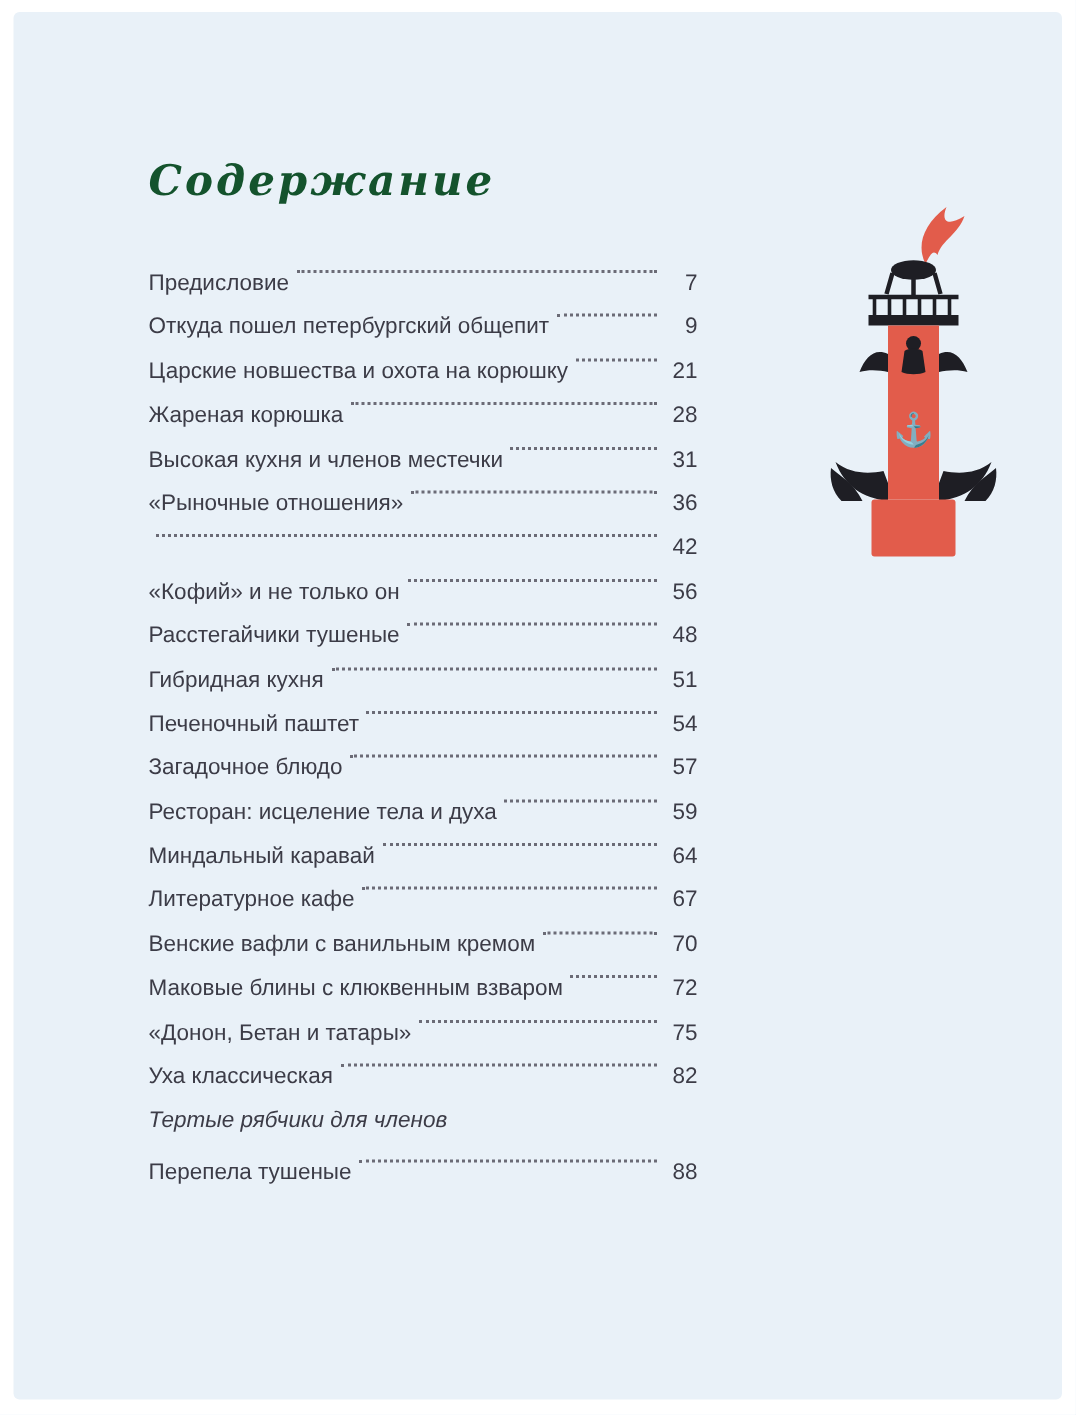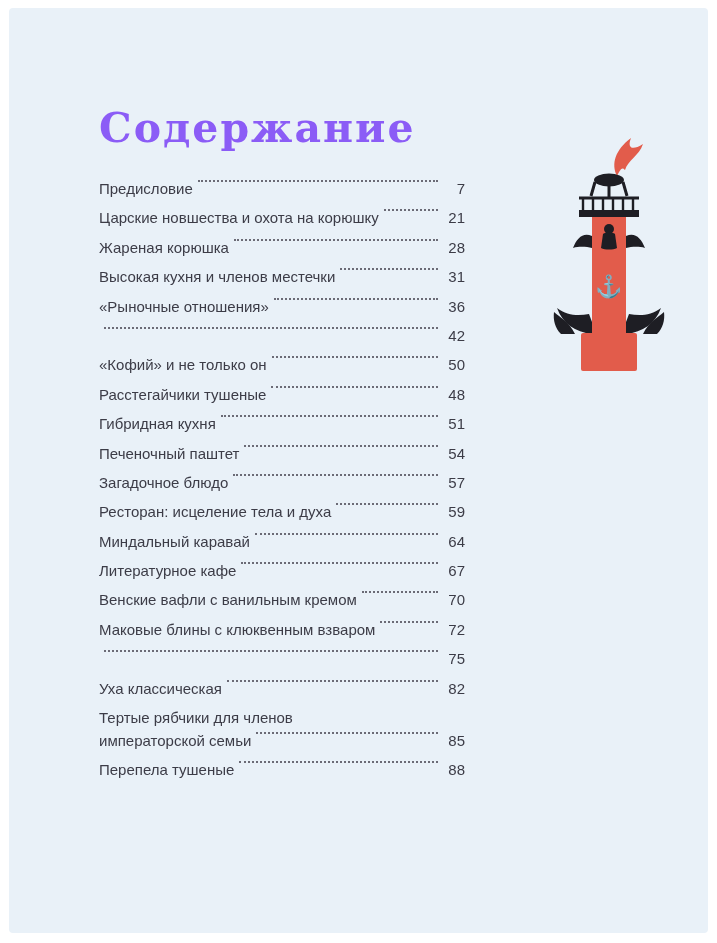--- a/index.html
+++ b/index.html
@@ -13,24 +13,25 @@
     left: 9px; top: 8px;
     width: 699px; height: 925px;
     background: #e9f1f8;
     border-radius: 4px;
     overflow: hidden;
   }
   .page-title {
     position: absolute;
     left: 90px; top: 96px;
     font-family: "DejaVu Serif", serif;
+    font-style: italic;
     font-weight: 600;
-    font-size: 41px;
+    font-size: 28px;
     letter-spacing: 2px;
-    color: #8b5cf6;
+    color: #14532d;
   }
   .toc {
     position: absolute;
     left: 90px; top: 172px;
     width: 366px;
     color: #3c3c47;
     font-size: 15px;
   }
   .toc-entry {
     display: flex;
@@ -44,22 +45,23 @@
     border-bottom: 2px dotted #6b6b76;
     margin: 0 5px 3px 5px;
     min-width: 12px;
   }
   .toc-entry .page-num {
     min-width: 22px;
     text-align: right;
     white-space: nowrap;
   }
   .toc-pre-line {
-    margin-bottom: 6px;
+    margin-bottom: 18px;
     line-height: 17px;
+    font-style: italic;
   }
   .illustration {
     position: absolute;
     left: 512px; top: 128px;
     width: 150px; height: 240px;
   }
 </style>
 </head>
 <body>
 
@@ -67,20 +69,25 @@
 
   <h1 class="page-title">Содержание</h1>
 
   <div class="toc">
       <div class="toc-entry">
         <span class="entry-title">Предисловие</span>
         <span class="dots"></span>
         <span class="page-num">7</span>
       </div>
       <div class="toc-entry">
+        <span class="entry-title">Откуда пошел петербургский общепит</span>
+        <span class="dots"></span>
+        <span class="page-num">9</span>
+      </div>
+      <div class="toc-entry">
         <span class="entry-title">Царские новшества и охота на корюшку</span>
         <span class="dots"></span>
         <span class="page-num">21</span>
       </div>
       <div class="toc-entry">
         <span class="entry-title">Жареная корюшка</span>
         <span class="dots"></span>
         <span class="page-num">28</span>
       </div>
       <div class="toc-entry">
@@ -93,21 +100,21 @@
         <span class="dots"></span>
         <span class="page-num">36</span>
       </div>
       <div class="toc-entry">
         <span class="dots"></span>
         <span class="page-num">42</span>
       </div>
       <div class="toc-entry">
         <span class="entry-title">«Кофий» и не только он</span>
         <span class="dots"></span>
-        <span class="page-num">50</span>
+        <span class="page-num">56</span>
       </div>
       <div class="toc-entry">
         <span class="entry-title">Расстегайчики тушеные</span>
         <span class="dots"></span>
         <span class="page-num">48</span>
       </div>
       <div class="toc-entry">
         <span class="entry-title">Гибридная кухня</span>
         <span class="dots"></span>
         <span class="page-num">51</span>
@@ -141,34 +148,30 @@
         <span class="entry-title">Венские вафли с ванильным кремом</span>
         <span class="dots"></span>
         <span class="page-num">70</span>
       </div>
       <div class="toc-entry">
         <span class="entry-title">Маковые блины с клюквенным взваром</span>
         <span class="dots"></span>
         <span class="page-num">72</span>
       </div>
       <div class="toc-entry">
+        <span class="entry-title">«Донон, Бетан и татары»</span>
         <span class="dots"></span>
         <span class="page-num">75</span>
       </div>
       <div class="toc-entry">
         <span class="entry-title">Уха классическая</span>
         <span class="dots"></span>
         <span class="page-num">82</span>
       </div>
       <div class="toc-pre-line">Тертые рябчики для членов</div>
-      <div class="toc-entry">
-        <span class="entry-title">императорской семьи</span>
-        <span class="dots"></span>
-        <span class="page-num">85</span>
-      </div>
       <div class="toc-entry">
         <span class="entry-title">Перепела тушеные</span>
         <span class="dots"></span>
         <span class="page-num">88</span>
       </div>
     </div>
 
   <div class="illustration">
     <svg width="150" height="240" viewBox="0 0 150 240">
 

